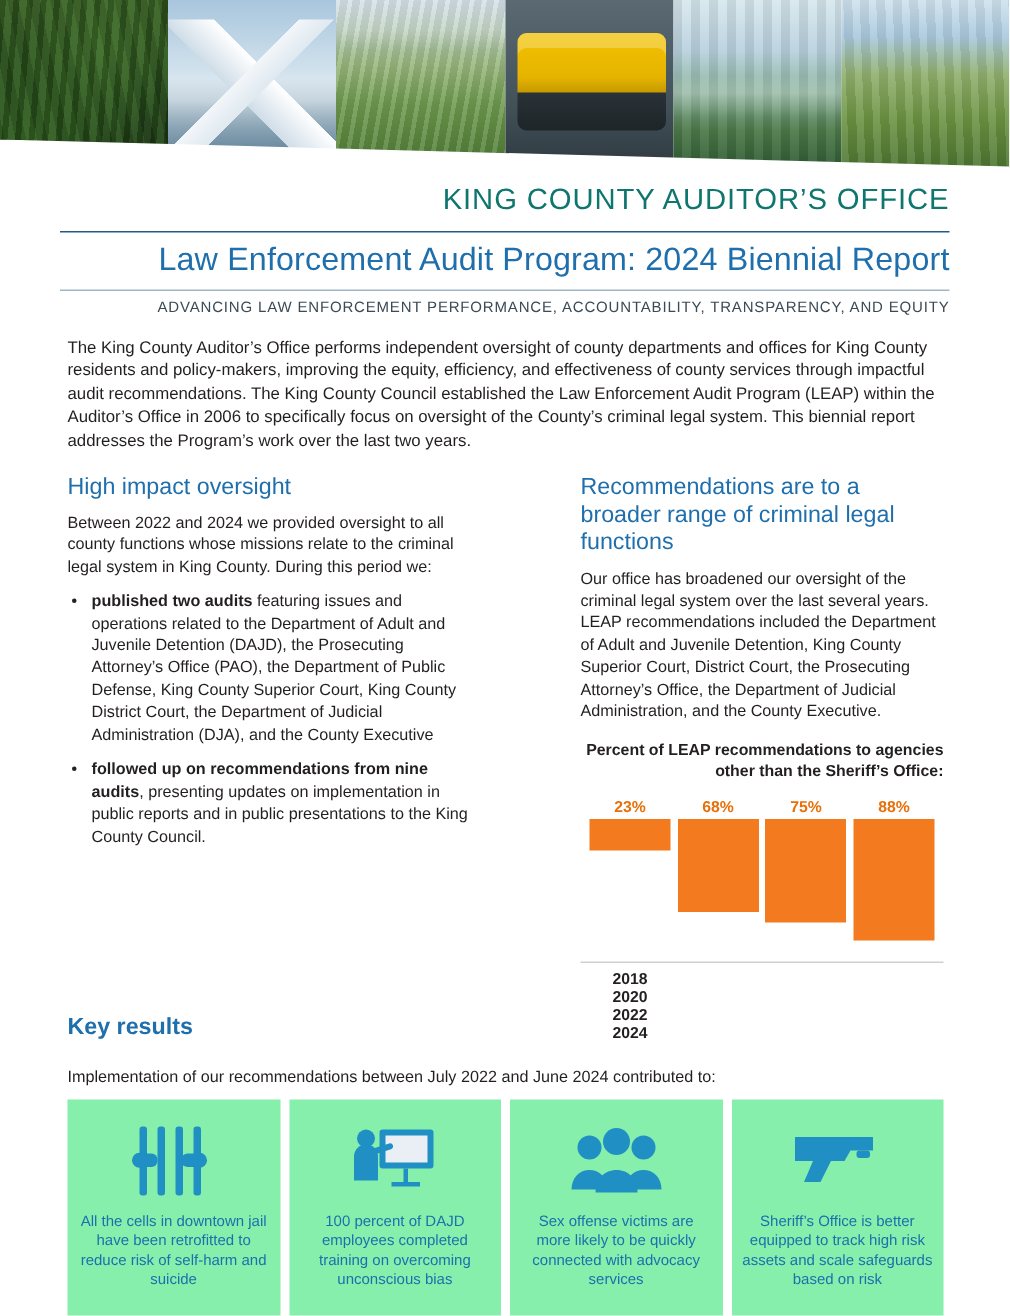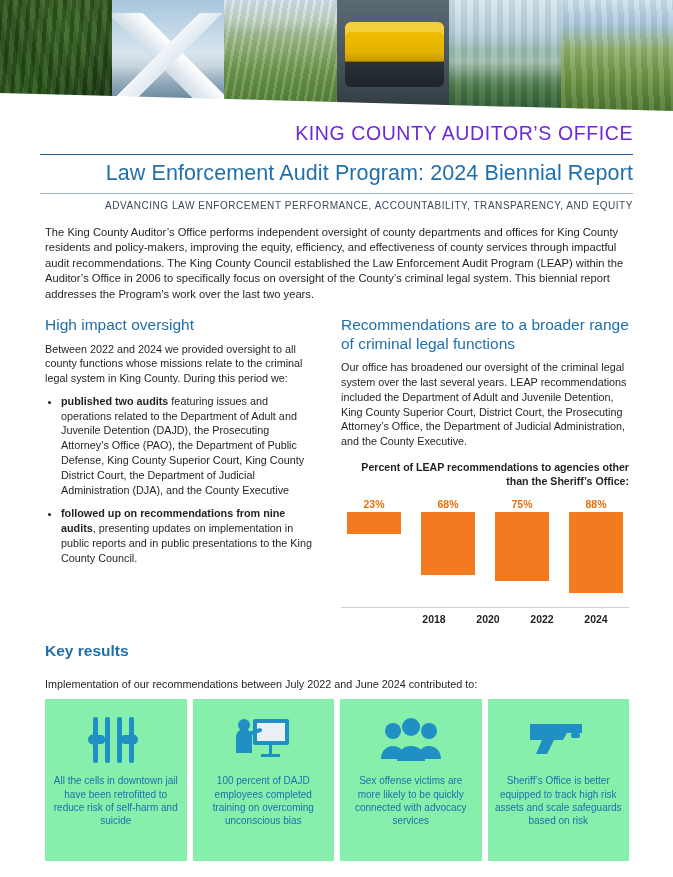--- a/index.html
+++ b/index.html
@@ -95,21 +95,21 @@
   }
 
   
   .titleblock {
     padding: 6px 40px 0 40px;
     text-align: right;
   }
   .org-title {
     font-size: 19.5px;
     letter-spacing: 0.6px;
-    color: #6d28d9;
+    color: #0f766e;
     font-weight: 400;
     margin-top: 4px;
   }
   .rule-blue {
     border: none;
     border-top: 1.2px solid #1f5c8b;
     margin: 9px 0 6px 0;
   }
   .rule-thin {
     border: none;
@@ -139,21 +139,21 @@
     text-align: left;
   }
 
   
   .cols {
     display: flex;
     gap: 24px;
     padding: 14px 44px 0 45px;
   }
   .col-left { width: 272px; }
-  .col-right { flex: 1; }
+  .col-right { flex: 1; margin-left: 46px; }
   h2.sec {
     color: #1f6fad;
     font-size: 15.5px;
     font-weight: 400;
     margin: 0 0 7px 0;
     line-height: 1.2;
   }
   .body-text {
     font-size: 10.8px;
     line-height: 1.37;
@@ -203,22 +203,23 @@
     font-weight: bold;
     font-size: 10.5px;
     margin-bottom: 2px;
   }
   .bar {
     width: 54px;
     background: #f47a1f;
   }
   .xaxis {
     display: flex;
-    justify-content: flex-end;
+    justify-content: space-between;
     padding: 5px 6px 0 6px;
+    flex-direction: column;
   }
   .xtick {
     width: 54px;
     text-align: center;
     font-size: 10.5px;
     font-weight: bold;
     color: #231f20;
   }
 
   

